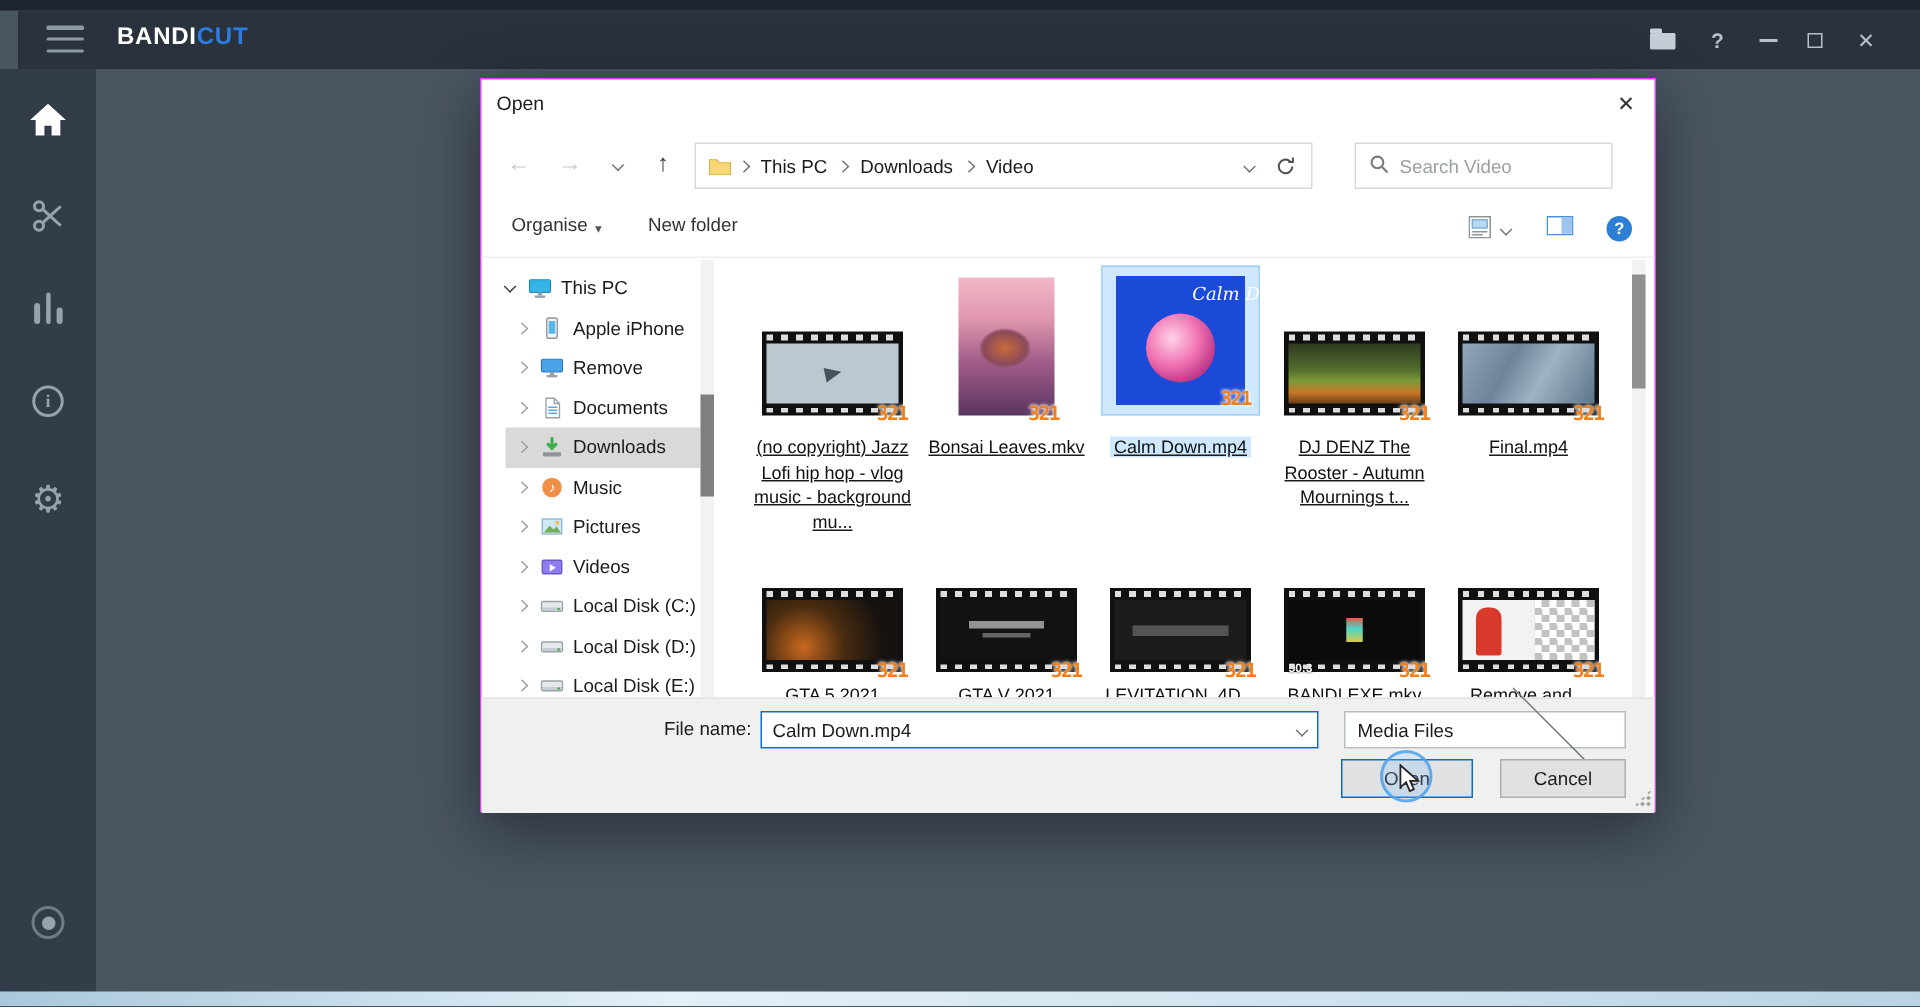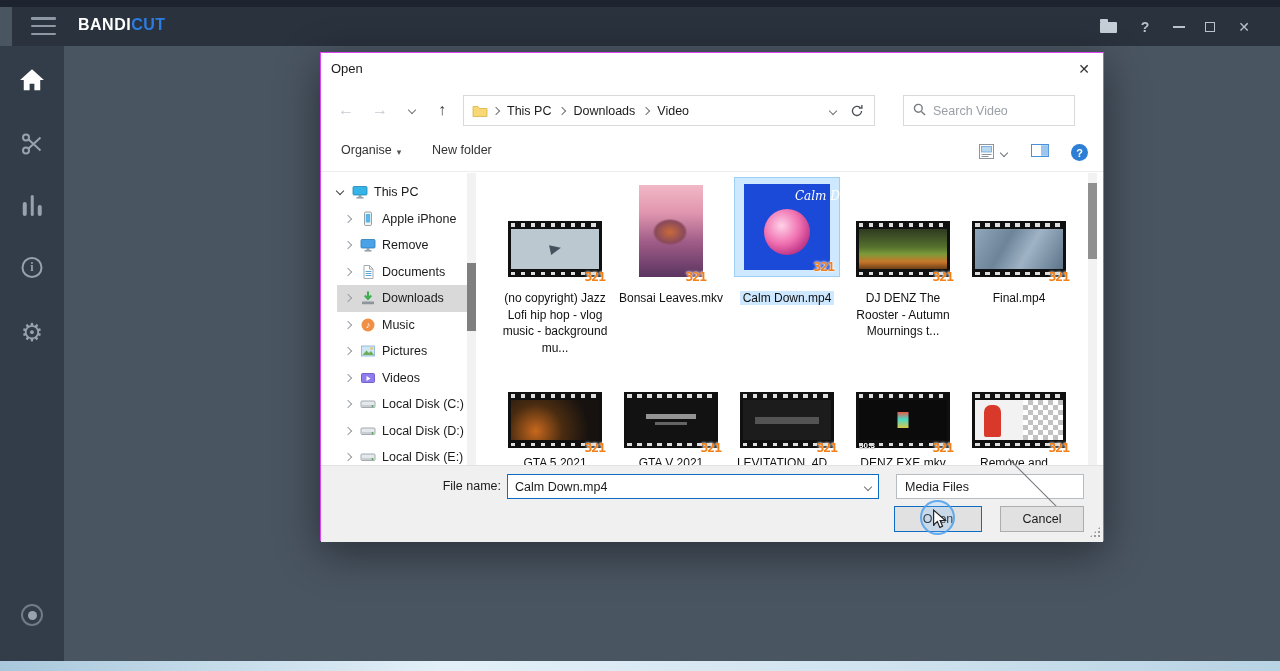--- a/index.html
+++ b/index.html
@@ -87,21 +87,21 @@
 .tr-ico{width:17px;display:flex;flex:none;margin-right:5px;}
 .tr-label{font-size:12.5px;color:#1b1b1b;overflow:hidden;}
 .chev-exp{width:6px;height:6px;border-right:1.5px solid #3c4146;border-bottom:1.5px solid #3c4146;transform:rotate(45deg);margin-top:-3px;}
 .chev-col{width:6px;height:6px;border-right:1.2px solid #9aa0a6;border-bottom:1.2px solid #9aa0a6;transform:rotate(-45deg);}
 
 .tree-scroll{position:absolute;left:146px;top:120px;width:9px;height:292px;background:#f2f2f2;cursor:pointer;}
 .tree-thumb{position:absolute;left:0;top:90px;width:9px;height:68px;background:#7f7f7f;}
 
 
 .files{position:absolute;left:156px;top:120px;width:610px;height:292px;overflow:hidden;background:#fff;}
-.cell{position:absolute;width:108px;text-align:center;cursor:pointer;}
+.cell{position:absolute;width:108px;text-align:center;cursor:pointer;text-decoration:underline;}
 .r1c1{left:24px;top:6px;}.r1c2{left:140px;top:6px;}.r1c3{left:256px;top:6px;}.r1c4{left:372px;top:6px;}.r1c5{left:488px;top:6px;}
 .r2c1{left:24px;top:217px;}.r2c2{left:140px;top:217px;}.r2c3{left:256px;top:217px;}.r2c4{left:372px;top:217px;}.r2c5{left:488px;top:217px;}
 .thumbzone{height:104px;display:flex;align-items:flex-end;justify-content:center;position:relative;padding-bottom:6px;}
 .thumbzone.short{height:58px;padding-bottom:0;}
 .film{width:94px;height:56px;position:relative;background:#101010;flex:none;}
 .film::before,.film::after{content:'';position:absolute;left:3px;right:3px;height:3.5px;background:repeating-linear-gradient(90deg,#ddd 0 4.5px,transparent 4.5px 10px);}
 .film::before{top:2px;}
 .film::after{bottom:2px;}
 .film-inner{position:absolute;top:8px;bottom:8px;left:3px;right:3px;overflow:hidden;}
 .badge{position:absolute;right:-3px;bottom:-7px;font-size:13px;font-weight:bold;color:#f57f17;letter-spacing:-1px;text-shadow:0 0 2px #fff,0 0 3px #fff;font-family:"DejaVu Sans Mono",monospace;}
@@ -523,21 +523,21 @@
       </div>
 
       <div class="cell r2c4">
         <div class="thumbzone short">
           <div class="film">
             <div class="film-inner inner-neon"></div>
             <span class="badge2">50:3</span>
             <span class="badge">321</span>
           </div>
         </div>
-        <div class="cell-label">DENZ.EXE.mkv</div>
+        <div class="cell-label">BANDI.EXE.mkv</div>
       </div>
 
       <div class="cell r2c5">
         <div class="thumbzone short">
           <div class="film">
             <div class="film-inner inner-remove">
                 <span class="check"></span>
                 <span class="fig"></span>
               </div>
             <span class="badge">321</span>

